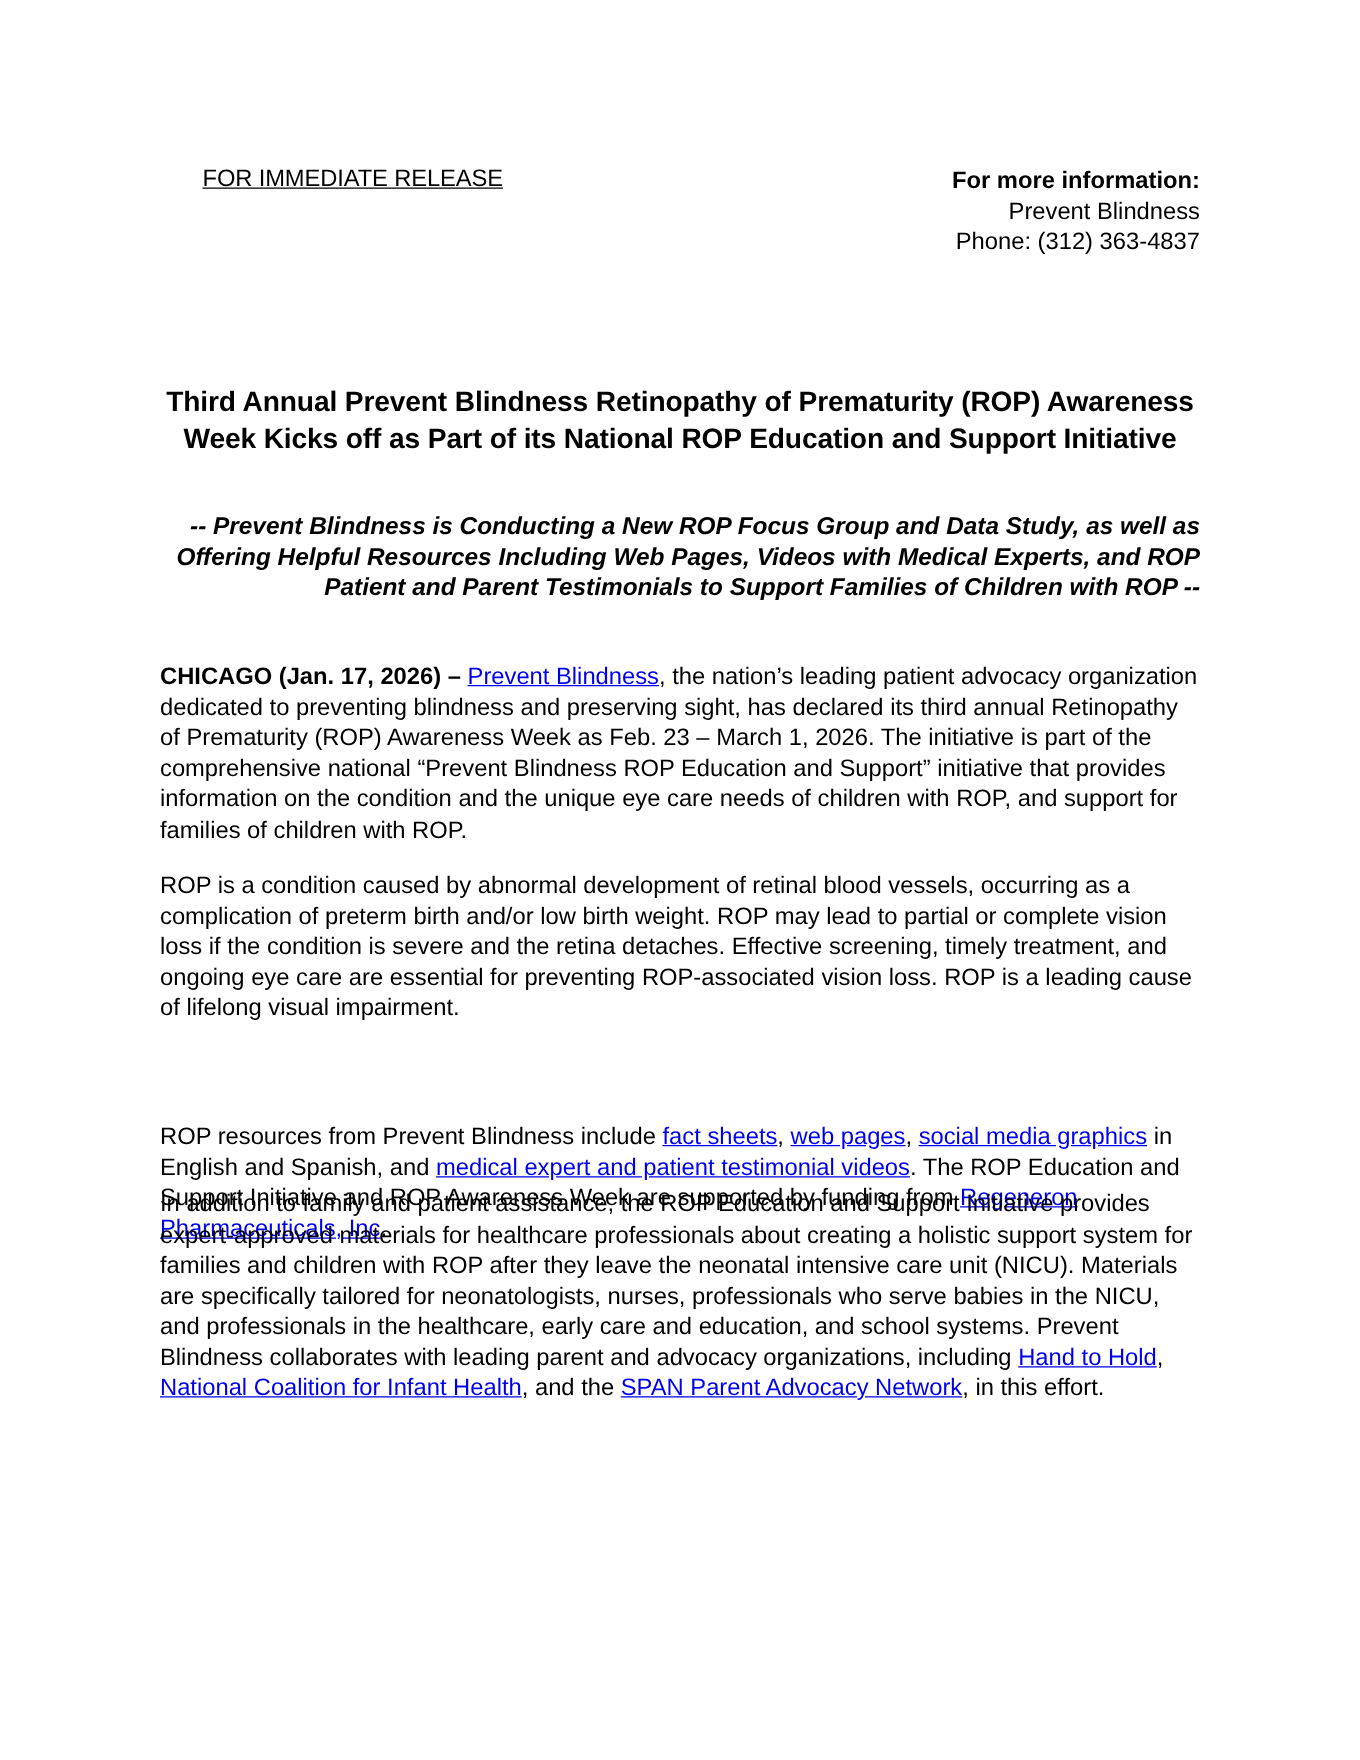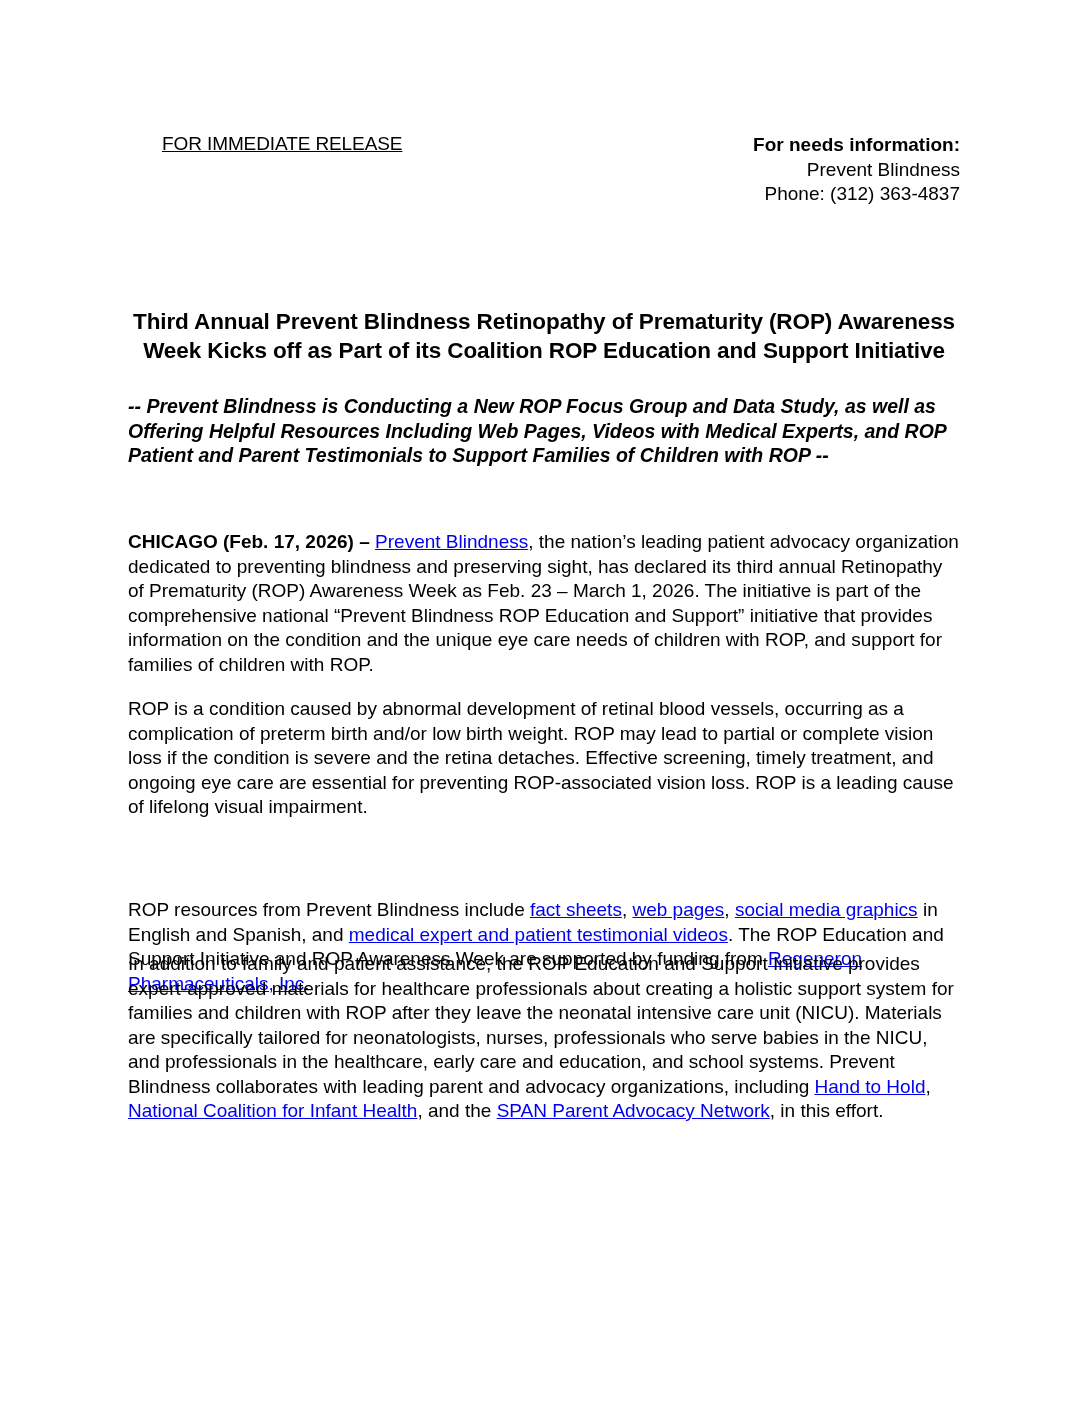--- a/index.html
+++ b/index.html
@@ -7,46 +7,46 @@
          font-family: "Liberation Sans", sans-serif; color: #000; }
   .page { position: absolute; left: 128px; top: 0; width: 832px; }
   .header-row { position: absolute; top: 133px; left: 0; width: 832px; height: 130px; }
   .release { position: absolute; left: 0; top: 0; font-weight: normal; font-size: 19px;
              text-decoration: underline; letter-spacing: -0.1px; margin-left: 34px; }
   .contact { position: absolute; right: 0; top: 0; text-align: right; font-size: 19px; line-height: 24.5px; }
   .contact .label { font-weight: bold; }
   a, .link { color: #0000ee; text-decoration: underline; cursor: pointer; }
   .title { position: absolute; top: 307px; left: 0; width: 832px; text-align: center;
            font-weight: bold; font-size: 22.5px; line-height: 29px; letter-spacing: -0.1px; }
-  .subtitle { position: absolute; top: 394px; left: 0; width: 832px; text-align: left;
+  .subtitle { position: absolute; top: 409px; left: 0; width: 832px; text-align: right;
               font-weight: bold; font-style: italic; font-size: 19.5px; line-height: 24.5px; }
   .body-text { position: absolute; left: 0; width: 832px; font-size: 19px; line-height: 24.5px; }
   .p1 { top: 530px; }
   .p2 { top: 697px; }
   .p3 { top: 898px; }
   .p4 { top: 952px; }
   .dateline { font-weight: bold; }
 </style>
 </head>
 <body>
 
 <div class="page">
 
   <div class="header-row">
     <div class="release">FOR IMMEDIATE RELEASE</div>
     <div class="contact">
-      <div class="label">For needs information:</div>
+      <div class="label">For more information:</div>
       <div>Prevent Blindness</div>
       <div>Phone: (312) 363-4837</div>
     </div>
   </div>
 
-  <div class="title">Third Annual Prevent Blindness Retinopathy of Prematurity (ROP) Awareness Week Kicks off as Part of its Coalition ROP Education and Support Initiative</div>
+  <div class="title">Third Annual Prevent Blindness Retinopathy of Prematurity (ROP) Awareness Week Kicks off as Part of its National ROP Education and Support Initiative</div>
   <div class="subtitle">-- Prevent Blindness is Conducting a New ROP Focus Group and Data Study, as well as Offering Helpful Resources Including Web Pages, Videos with Medical Experts, and ROP Patient and Parent Testimonials to Support Families of Children with ROP  --</div>
 
   <div class="body-text p1">
-    <span class="dateline">CHICAGO (Feb. 17, 2026) – </span>
+    <span class="dateline">CHICAGO (Jan. 17, 2026) – </span>
   <a class="link">Prevent Blindness</a><span>, the nation’s leading patient advocacy organization dedicated to preventing blindness and preserving sight, has declared its third annual Retinopathy of Prematurity (ROP) Awareness Week as Feb. 23 – March 1, 2026. The initiative is part of the comprehensive national “Prevent Blindness ROP Education and Support” initiative that provides information on the condition and the unique eye care needs of children with ROP, and support for families of children with ROP.</span></div>
   <div class="body-text p2"><span>ROP is a condition caused by abnormal development of retinal blood vessels, occurring as a complication of preterm birth and/or low birth weight. ROP may lead to partial or complete vision loss if the condition is severe and the retina detaches. Effective screening, timely treatment, and ongoing eye care are essential for preventing ROP-associated vision loss. ROP is a leading cause of lifelong visual impairment.</span></div>
   <div class="body-text p3"><span>ROP resources from Prevent Blindness include </span><a class="link">fact sheets</a><span>, </span><a class="link">web pages</a><span>, </span><a class="link">social media graphics</a><span> in English and Spanish, and </span><a class="link">medical expert and patient testimonial videos</a><span>. The ROP Education and Support Initiative and ROP Awareness Week are supported by funding from </span><a class="link">Regeneron Pharmaceuticals, Inc</a><span>.</span></div>
   <div class="body-text p4"><span>In addition to family and patient assistance, the ROP Education and Support Initiative provides expert-approved materials for healthcare professionals about creating a holistic support system for families and children with ROP after they leave the neonatal intensive care unit (NICU). Materials are specifically tailored for neonatologists, nurses, professionals who serve babies in the NICU, and professionals in the healthcare, early care and education, and school systems. Prevent Blindness collaborates with leading parent and advocacy organizations, including </span><a class="link">Hand to Hold</a><span>, </span><a class="link">National Coalition for Infant Health</a><span>, and the </span><a class="link">SPAN Parent Advocacy Network</a><span>, in this effort.</span></div>
 
 </div>
 
 </body></html>

